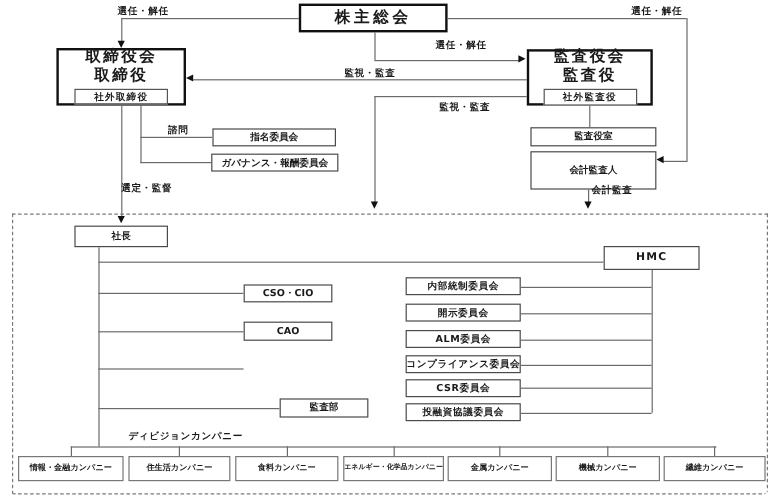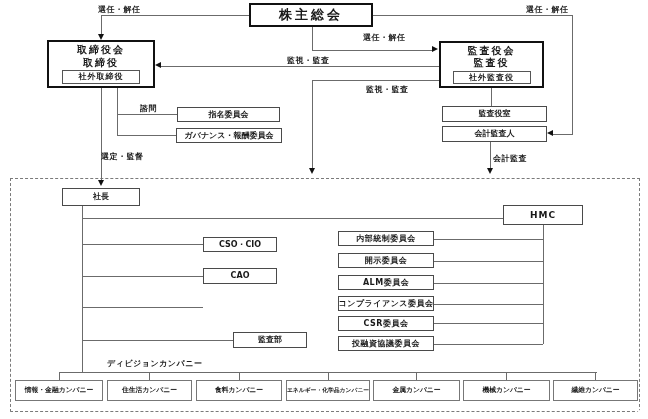--- a/index.html
+++ b/index.html
@@ -12,21 +12,21 @@
   }
   .box {
     position:absolute; background:#ffffff; border:1px solid #4a4a4a;
     display:flex; align-items:center; justify-content:center;
     font-size:8px; font-weight:bold; text-align:center; line-height:1.15;
     white-space:nowrap; z-index:3;
   }
   .thick { border:2px solid #111111; }
   .stack { flex-direction:column; justify-content:center; gap:1px; }
   .t-lg { font-size:13px; letter-spacing:3px; }
-  .t-md { font-size:10px; letter-spacing:2px; }
+  .t-md { font-size:13px; letter-spacing:2px; }
   .inner-box {
     border:1px solid #555555; background:#ffffff; font-size:8px; font-weight:bold;
     padding:1px 0; width:78px; margin-top:1px; letter-spacing:1px;
   }
   .hline, .vline { position:absolute; background:#6b6b6b; z-index:1; }
   .hline { height:1px; }
   .vline { width:1px; }
   .lbl {
     position:absolute; font-size:8px; font-weight:bold; color:#1a1a1a;
     white-space:nowrap; z-index:4; background:transparent; letter-spacing:0.5px;
@@ -125,21 +125,21 @@
 
   <div class="box thick stack" style="left:439px;top:41px;width:105px;height:47px;">
     <span class="t-md">監査役会</span>
     <span class="t-md">監査役</span>
     <span class="inner-box">社外監査役</span>
   </div>
 
   <div class="box" style="left:177px;top:107px;width:103px;height:15px;">指名委員会</div>
   <div class="box" style="left:176px;top:128px;width:106px;height:15px;">ガバナンス・報酬委員会</div>
   <div class="box" style="left:442px;top:106px;width:105px;height:16px;">監査役室</div>
-  <div class="box" style="left:442px;top:126px;width:105px;height:16px;">会計監査人</div>
+  <div class="box" style="left:442px;top:126px;width:105px;height:32px;">会計監査人</div>
 
   <div class="box" style="left:62px;top:188px;width:78px;height:18px;">社長</div>
   <div class="box" style="left:503px;top:205px;width:80px;height:20px;font-size:9px;letter-spacing:1px;">HMC</div>
 
   <div class="box" style="left:203px;top:237px;width:74px;height:15px;">CSO・CIO</div>
   <div class="box" style="left:203px;top:268px;width:74px;height:16px;">CAO</div>
   <div class="box" style="left:233px;top:332px;width:74px;height:16px;">監査部</div>
 
   <div class="box committee" style="top:231px;">内部統制委員会</div>
   <div class="box committee" style="top:253px;">開示委員会</div>

